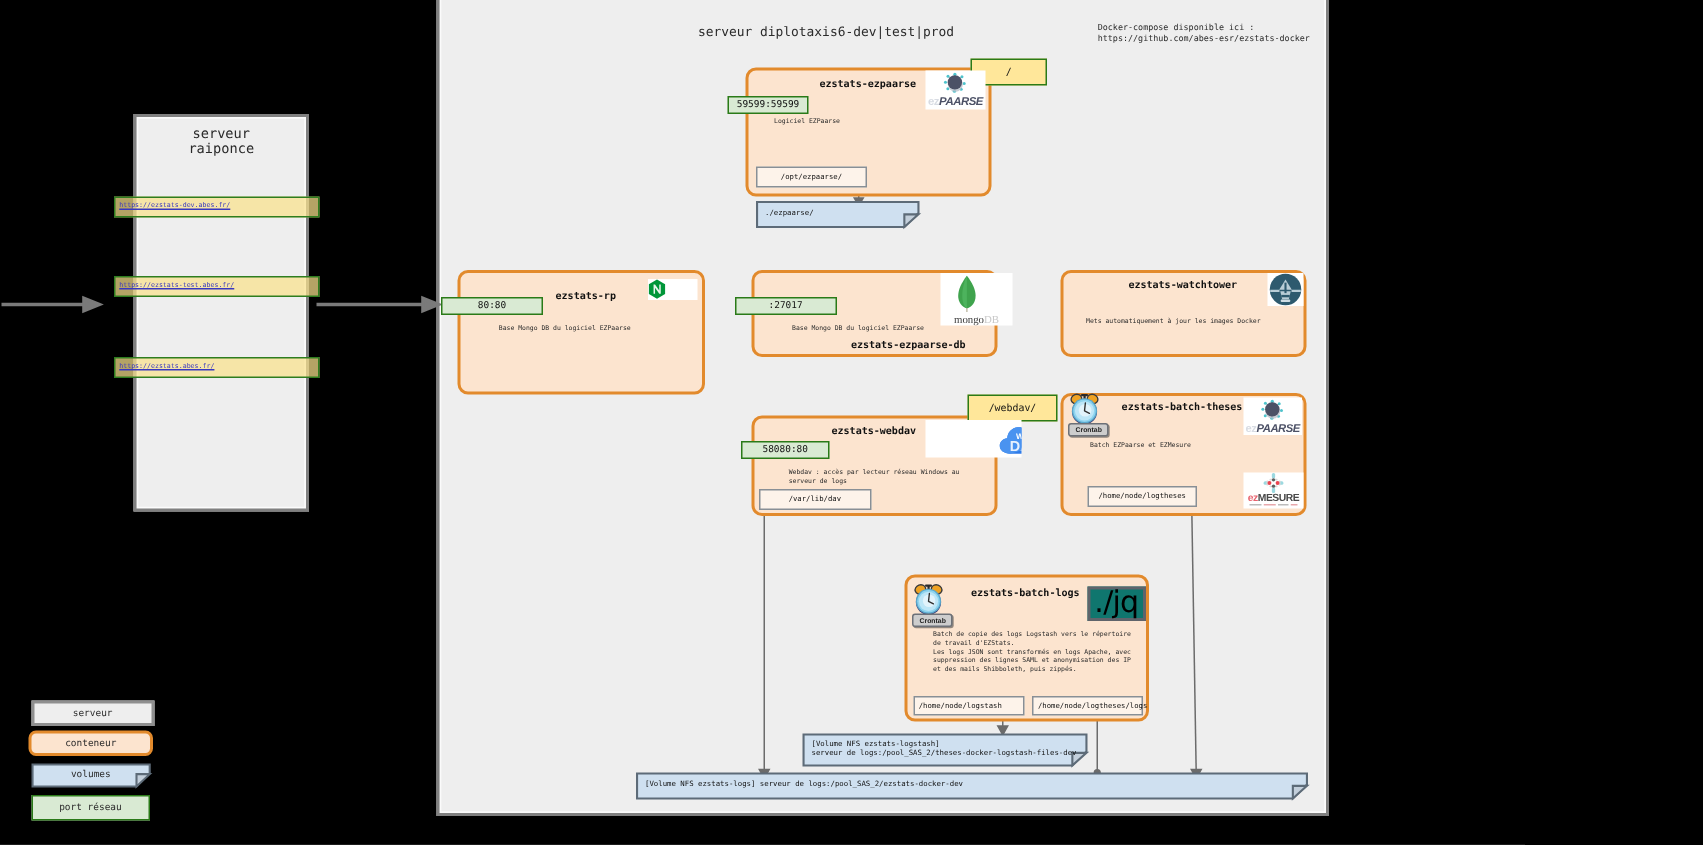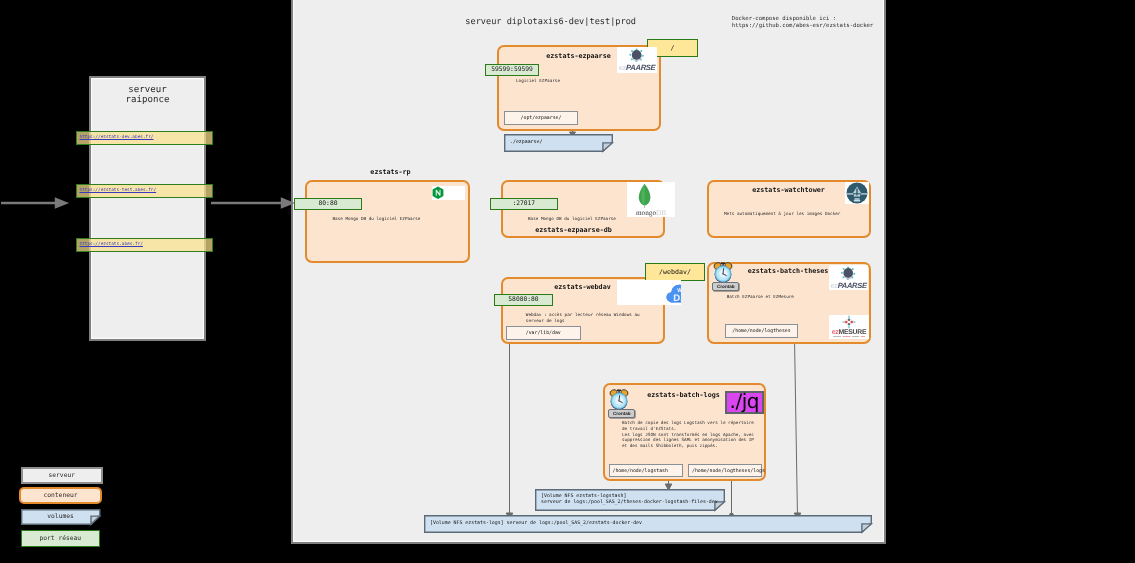--- a/index.html
+++ b/index.html
@@ -76,21 +76,21 @@
   .mdb-word{position:absolute;left:0;width:100%;text-align:center;
       font-family:"Liberation Serif",serif;}
   .mdb-word .a{color:#3a3a3a;}
   .mdb-word .b{color:#c9c9c9;}
   
   .ezm-word{position:absolute;left:0;width:100%;text-align:center;
       font-family:"Liberation Sans",sans-serif;font-weight:bold;letter-spacing:-0.3px;}
   .ezm-word .a{color:#e8636f;}
   .ezm-word .b{color:#4a4a4a;}
   
-  .jq-box{position:absolute;background:#d946ef;border:2.2px solid #5f646b;
+  .jq-box{position:absolute;background:#0f766e;border:2.2px solid #5f646b;
       display:flex;align-items:center;justify-content:center;
       font-family:"DejaVu Sans",sans-serif;color:#000;line-height:1;
       letter-spacing:-0.5px;padding-bottom:2px;box-sizing:border-box;}
   
   .cron-badge{position:absolute;background:#cdcdcd;border:0.8px solid #6d7178;
       border-radius:2px;display:flex;align-items:center;justify-content:center;
       font-family:"Liberation Sans",sans-serif;font-weight:bold;color:#242424;
       box-shadow:0.8px 0.8px 0 rgba(60,60,60,0.55);}
 </style>
 </head>
@@ -171,26 +171,26 @@
   </svg>
 
   <div class="abs cont" style="left:497px;top:45px;width:164px;height:86px;"></div>
   <div class="abs cont-title" style="left:497px;top:51.5px;width:163px;font-size:6.7px;">ezstats-ezpaarse</div>
   <div class="desc" style="left:516px;top:78.5px;">Logiciel EZPaarse</div>
   <div class="abs mount" style="left:504px;top:111px;width:74px;height:14px;">/opt/ezpaarse/</div>
   <div class="abs port" style="left:485px;top:64px;width:54px;height:11.5px;">59599:59599</div>
   <div class="abs pathlbl" style="left:647px;top:39px;width:51px;height:18px;">/</div>
 
   <div class="abs cont" style="left:305px;top:180px;width:165px;height:83px;"></div>
-  <div class="abs cont-title" style="left:305px;top:168px;width:135px;font-size:6.7px;padding-left:36px;">ezstats-rp</div>
+  <div class="abs cont-title" style="left:305px;top:193px;width:135px;font-size:6.7px;padding-left:36px;">ezstats-rp</div>
   <div class="desc" style="left:332.5px;top:217px;">Base Mongo DB du logiciel EZPaarse</div>
   <div class="abs port" style="left:294px;top:198px;width:68px;height:11.5px;">80:80</div>
 
   <div class="abs cont" style="left:501px;top:180px;width:164px;height:58px;"></div>
-  <div class="abs cont-title" style="left:492px;top:185.5px;width:163px;font-size:6.7px;margin-top:40px;">ezstats-ezpaarse-db</div>
+  <div class="abs cont-title" style="left:524px;top:185.5px;width:163px;font-size:6.7px;margin-top:40px;">ezstats-ezpaarse-db</div>
   <div class="desc" style="left:528px;top:217px;">Base Mongo DB du logiciel EZPaarse</div>
   <div class="abs port" style="left:490px;top:198px;width:67.5px;height:11.5px;">:27017</div>
 
   <div class="abs cont" style="left:707px;top:180px;width:164px;height:58px;"></div>
   <div class="abs cont-title" style="left:707px;top:185.5px;width:163px;font-size:6.7px;">ezstats-watchtower</div>
   <div class="desc" style="left:724px;top:211.5px;">Mets automatiquement à jour les images Docker</div>
 
   <div class="abs cont" style="left:501px;top:277px;width:164px;height:67px;"></div>
   <div class="abs cont-title" style="left:501px;top:282.5px;width:163px;font-size:6.7px;">ezstats-webdav</div>
   <div class="desc" style="left:525.8px;top:313.2px;">Webdav : accès par lecteur réseau Windows au

